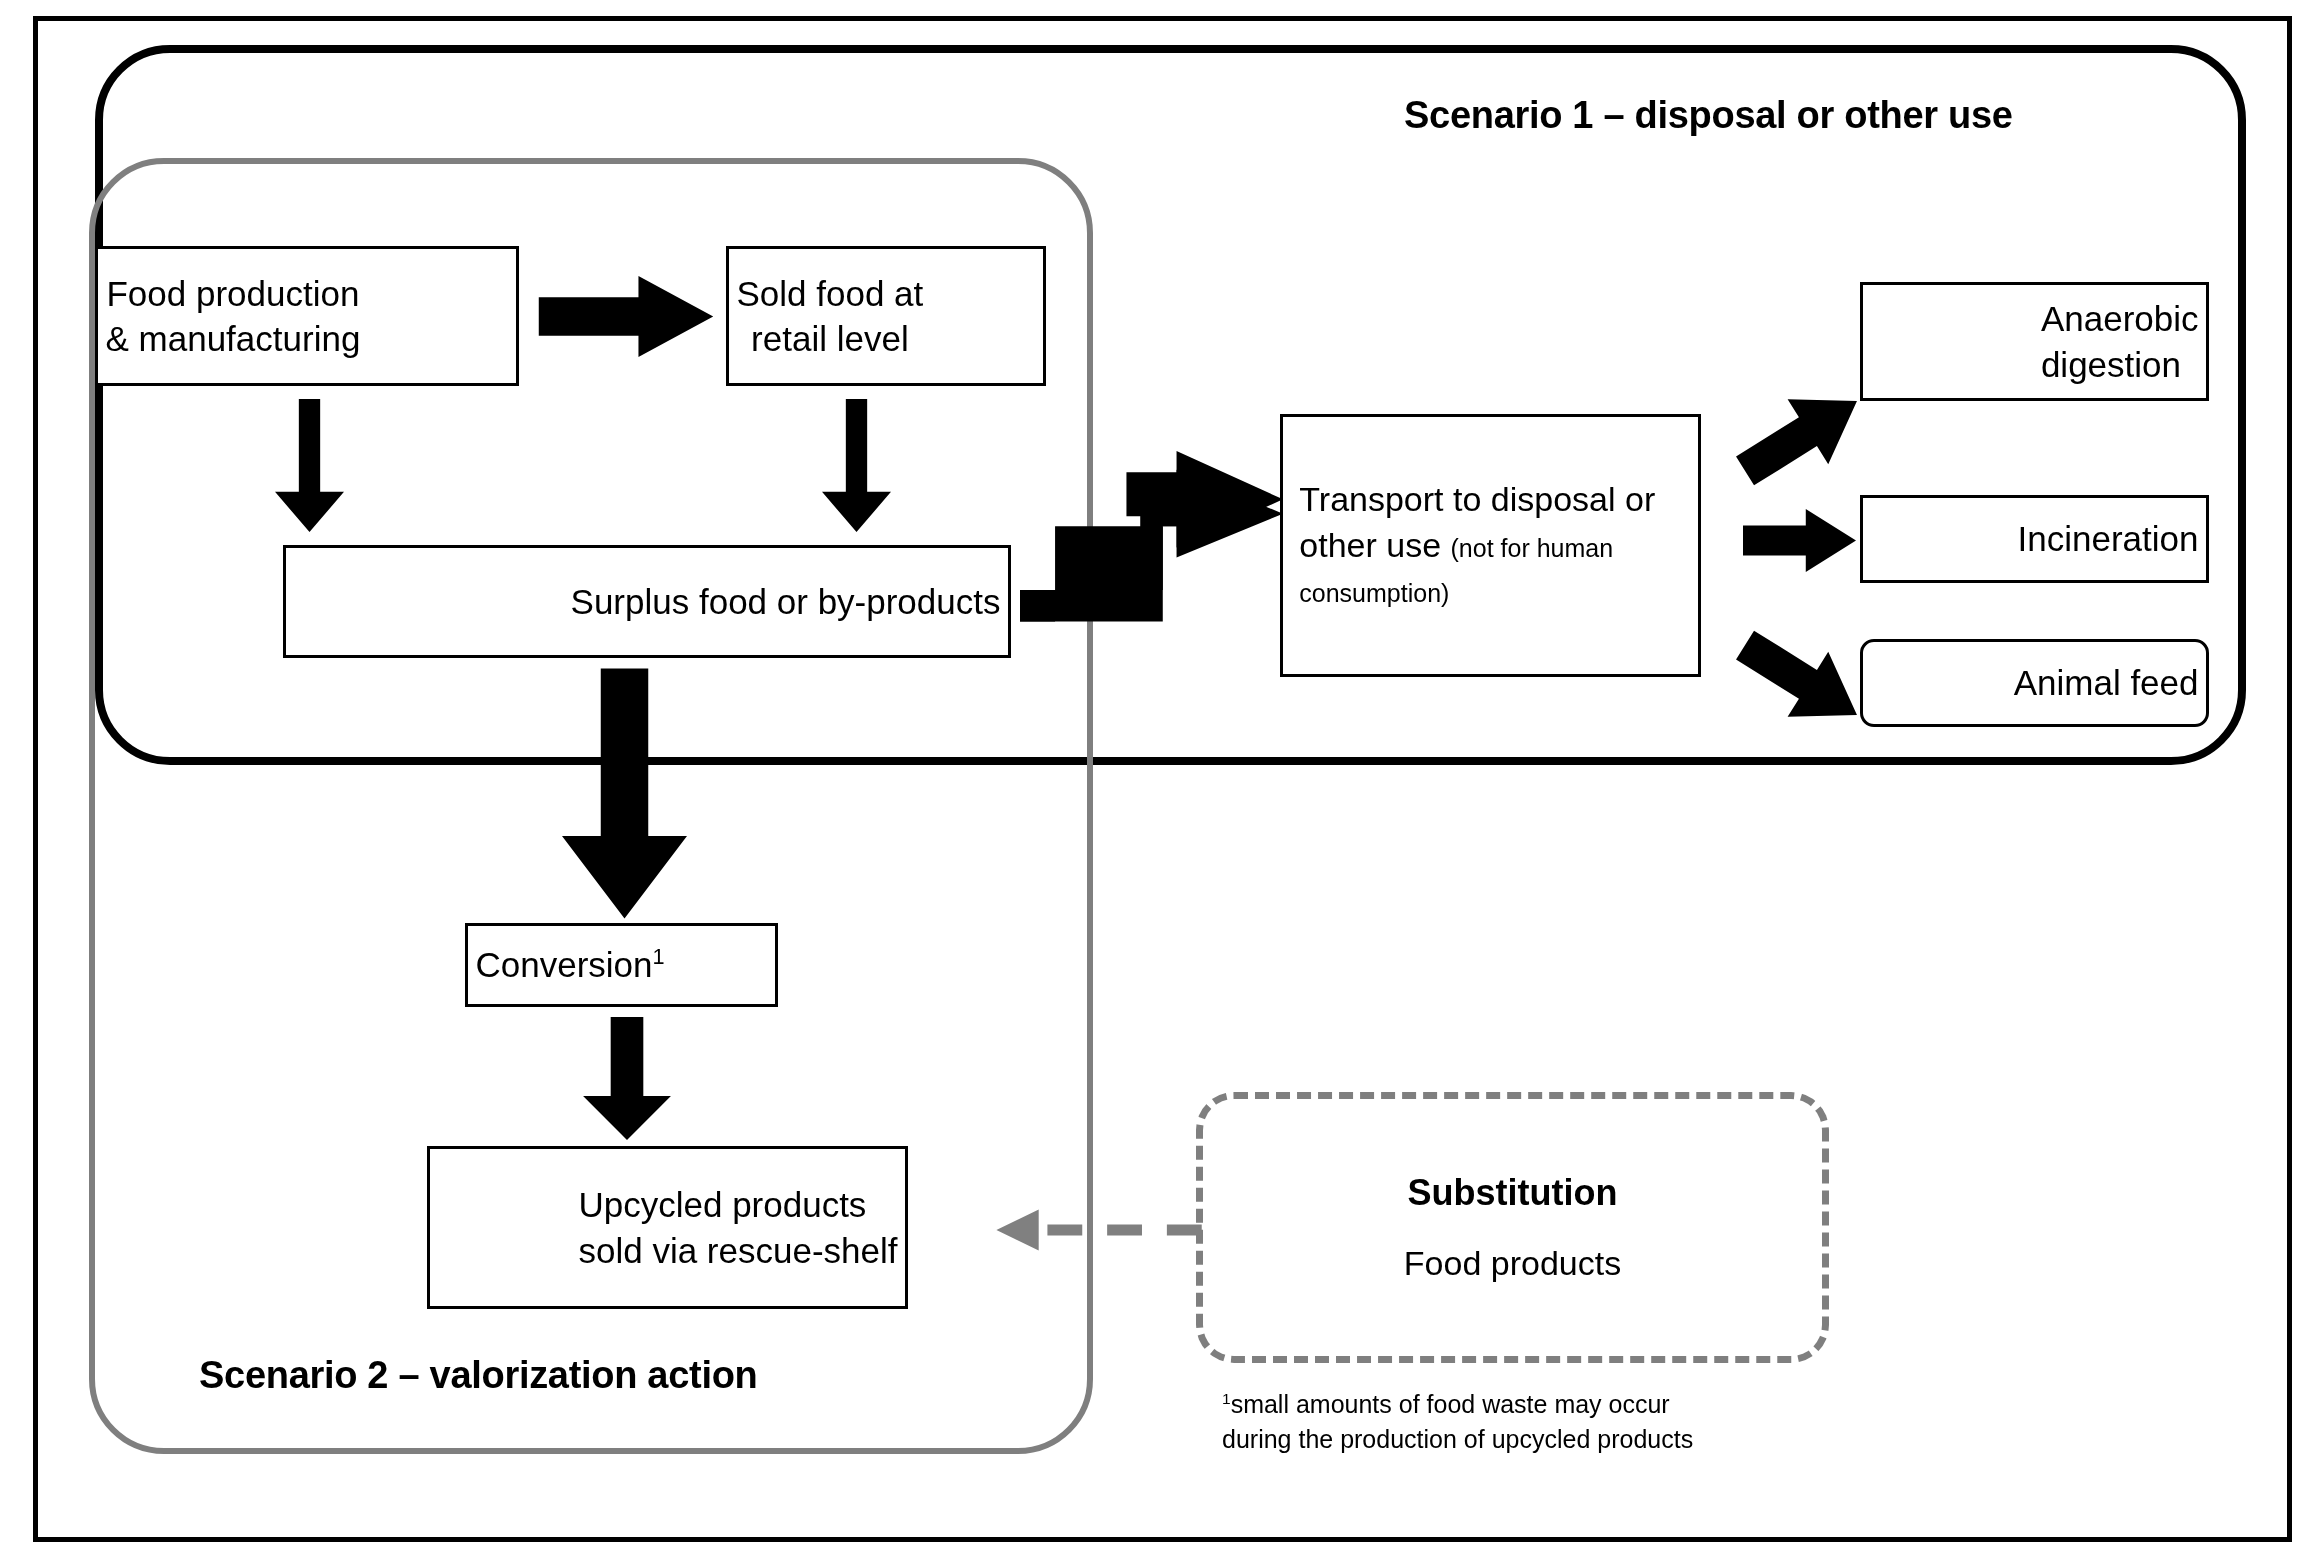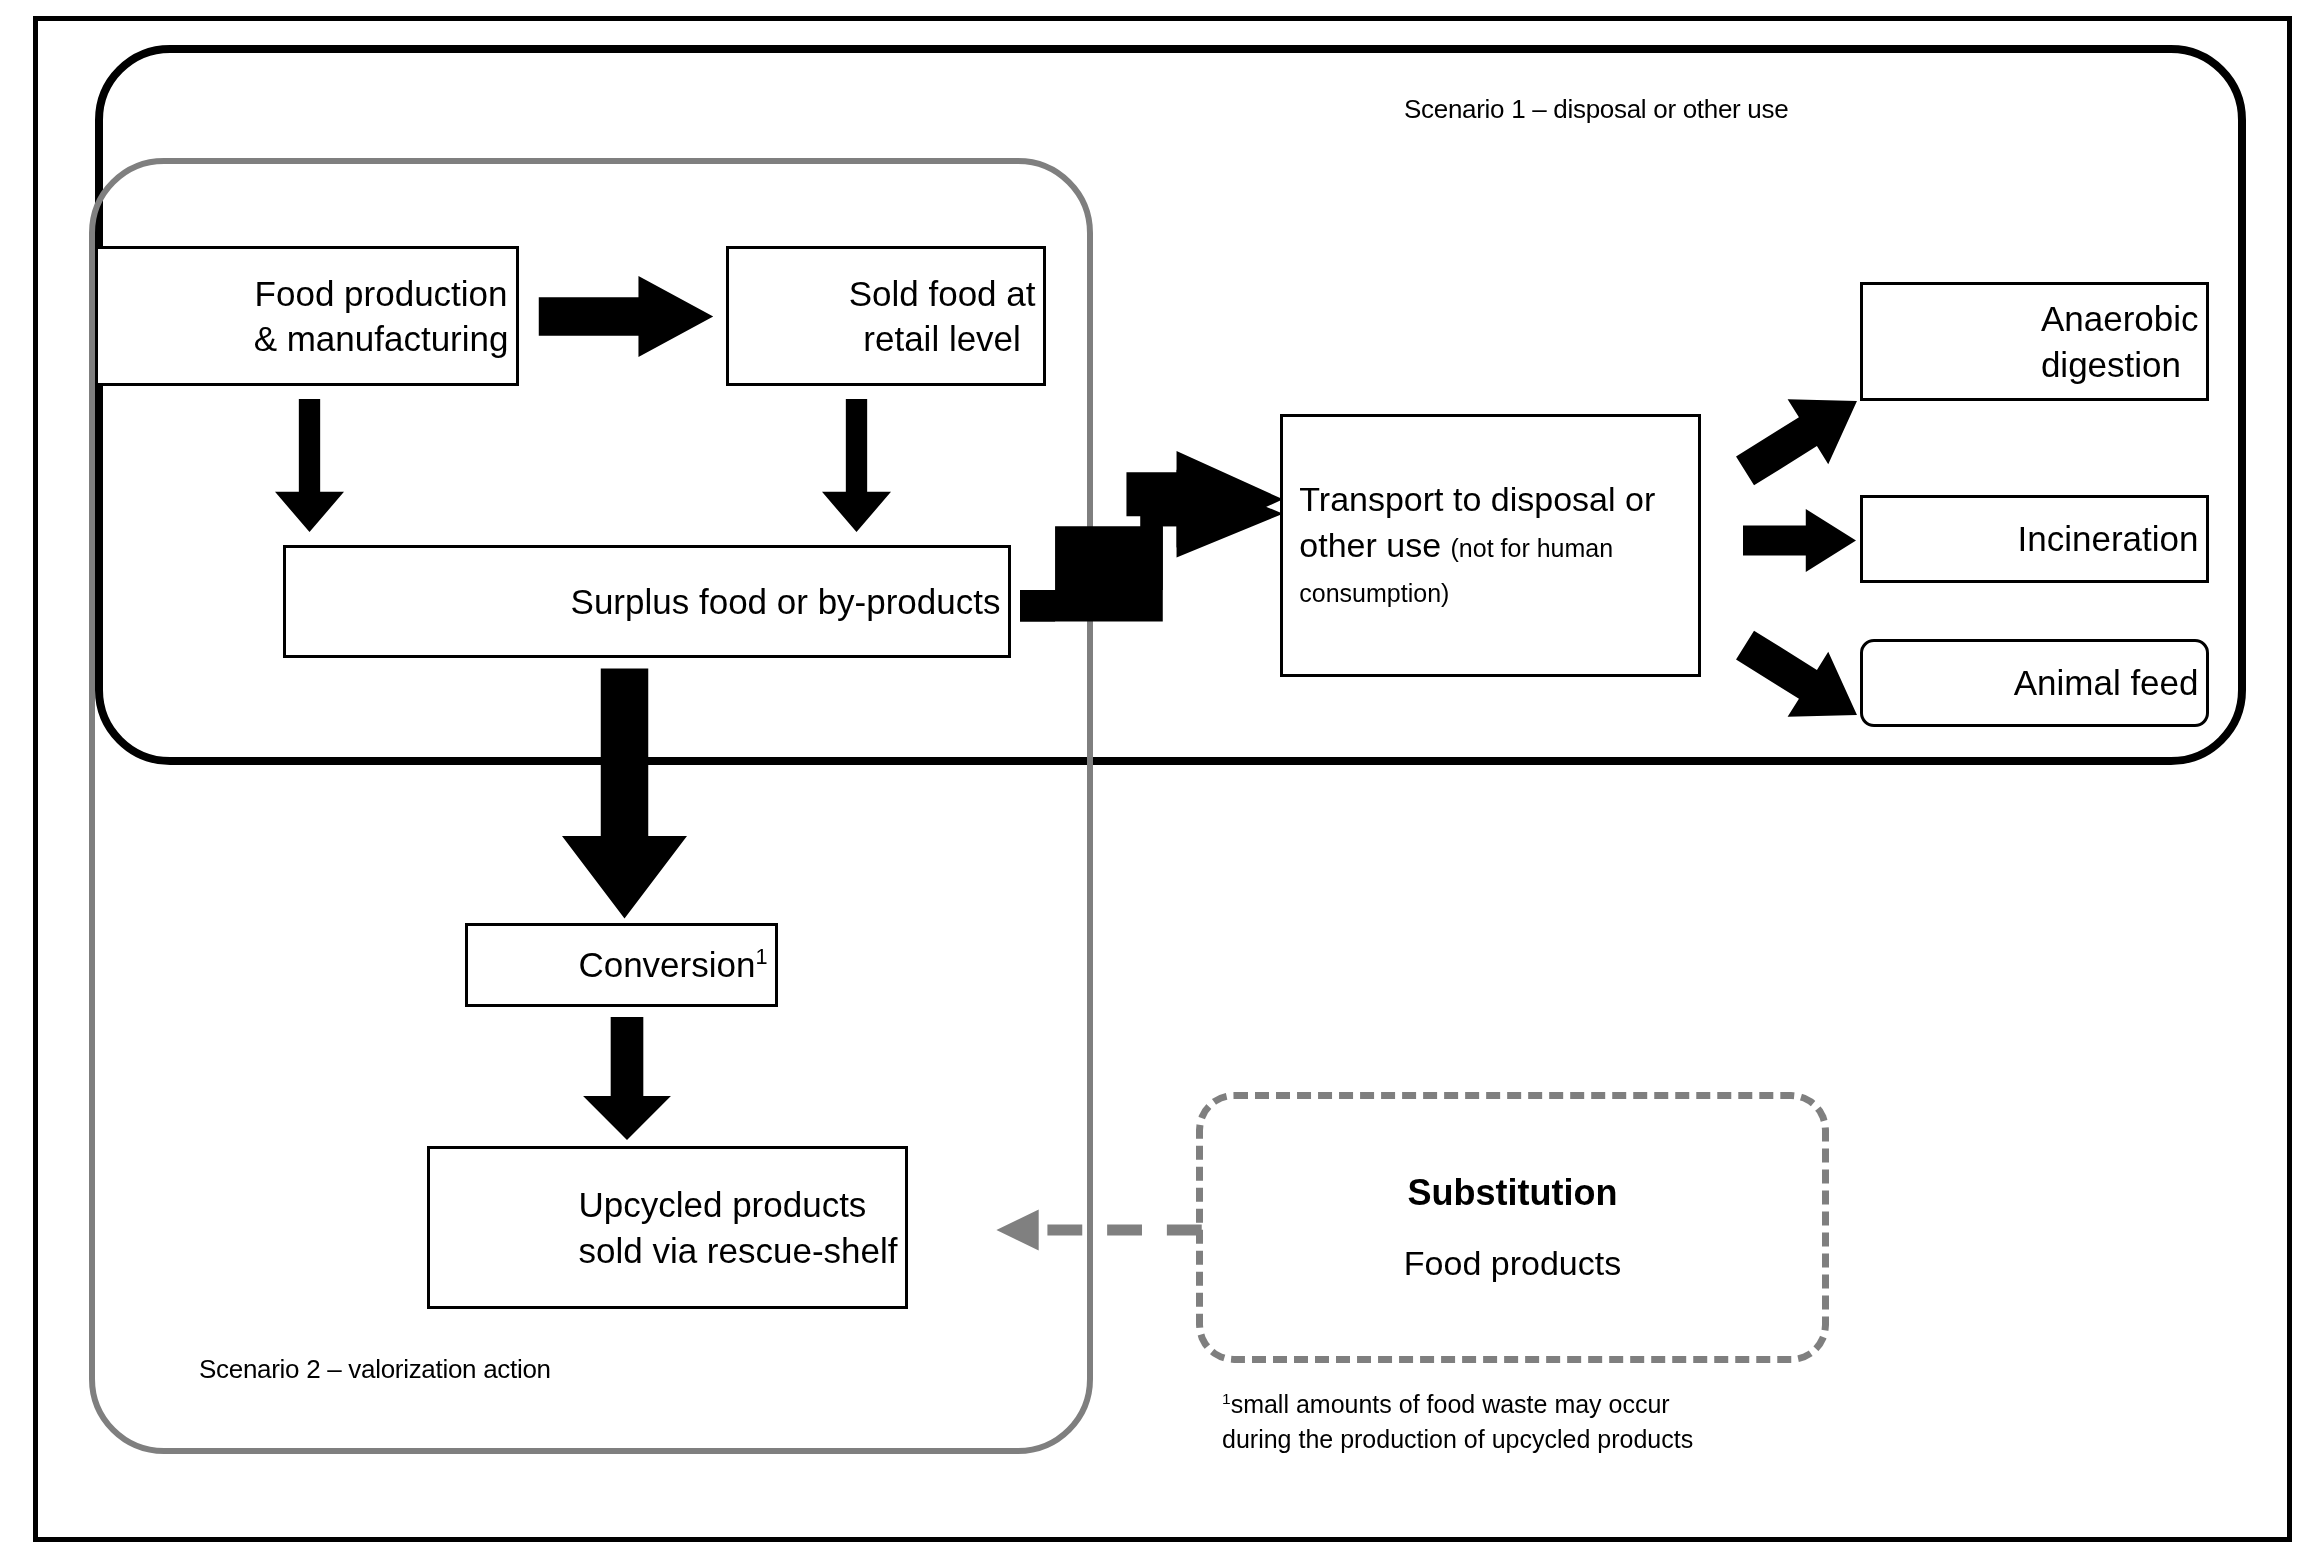--- a/index.html
+++ b/index.html
@@ -48,38 +48,38 @@
     width: 1004px;
     height: 1296px;
     border: 6.3px solid #7f7f7f;
     border-radius: 75px;
     box-sizing: border-box;
     background: transparent;
   }
 
   .scenario-label {
     position: absolute;
-    font-weight: normal;
-    font-size: 26px;
+    font-weight: bold;
+    font-size: 38px;
     color: #000000;
     white-space: nowrap;
     letter-spacing: -0.3px;
   }
   #scenario1-label { left: 1404px; top: 94px; }
   #scenario2-label { left: 199px; top: 1354px; }
 
   
   .pbox {
     position: absolute;
     border: 3.1px solid #000000;
     box-sizing: border-box;
     background: #ffffff;
     display: flex;
     align-items: center;
-    justify-content: flex-end;
+    justify-content: flex-start;
     text-align: center;
     font-size: 35px;
     line-height: 1.30;
     color: #000000;
     padding: 2.5px 7.5px;
   }
   .pbox.left-align { justify-content: flex-end; text-align: left; padding-left: 16.3px; }
 
   #box-food-production { left: 95px; top: 246px; width: 424px;  height: 140px; }
   #box-sold-food       { left: 726px; top: 246px; width: 320px; height: 140px; }

